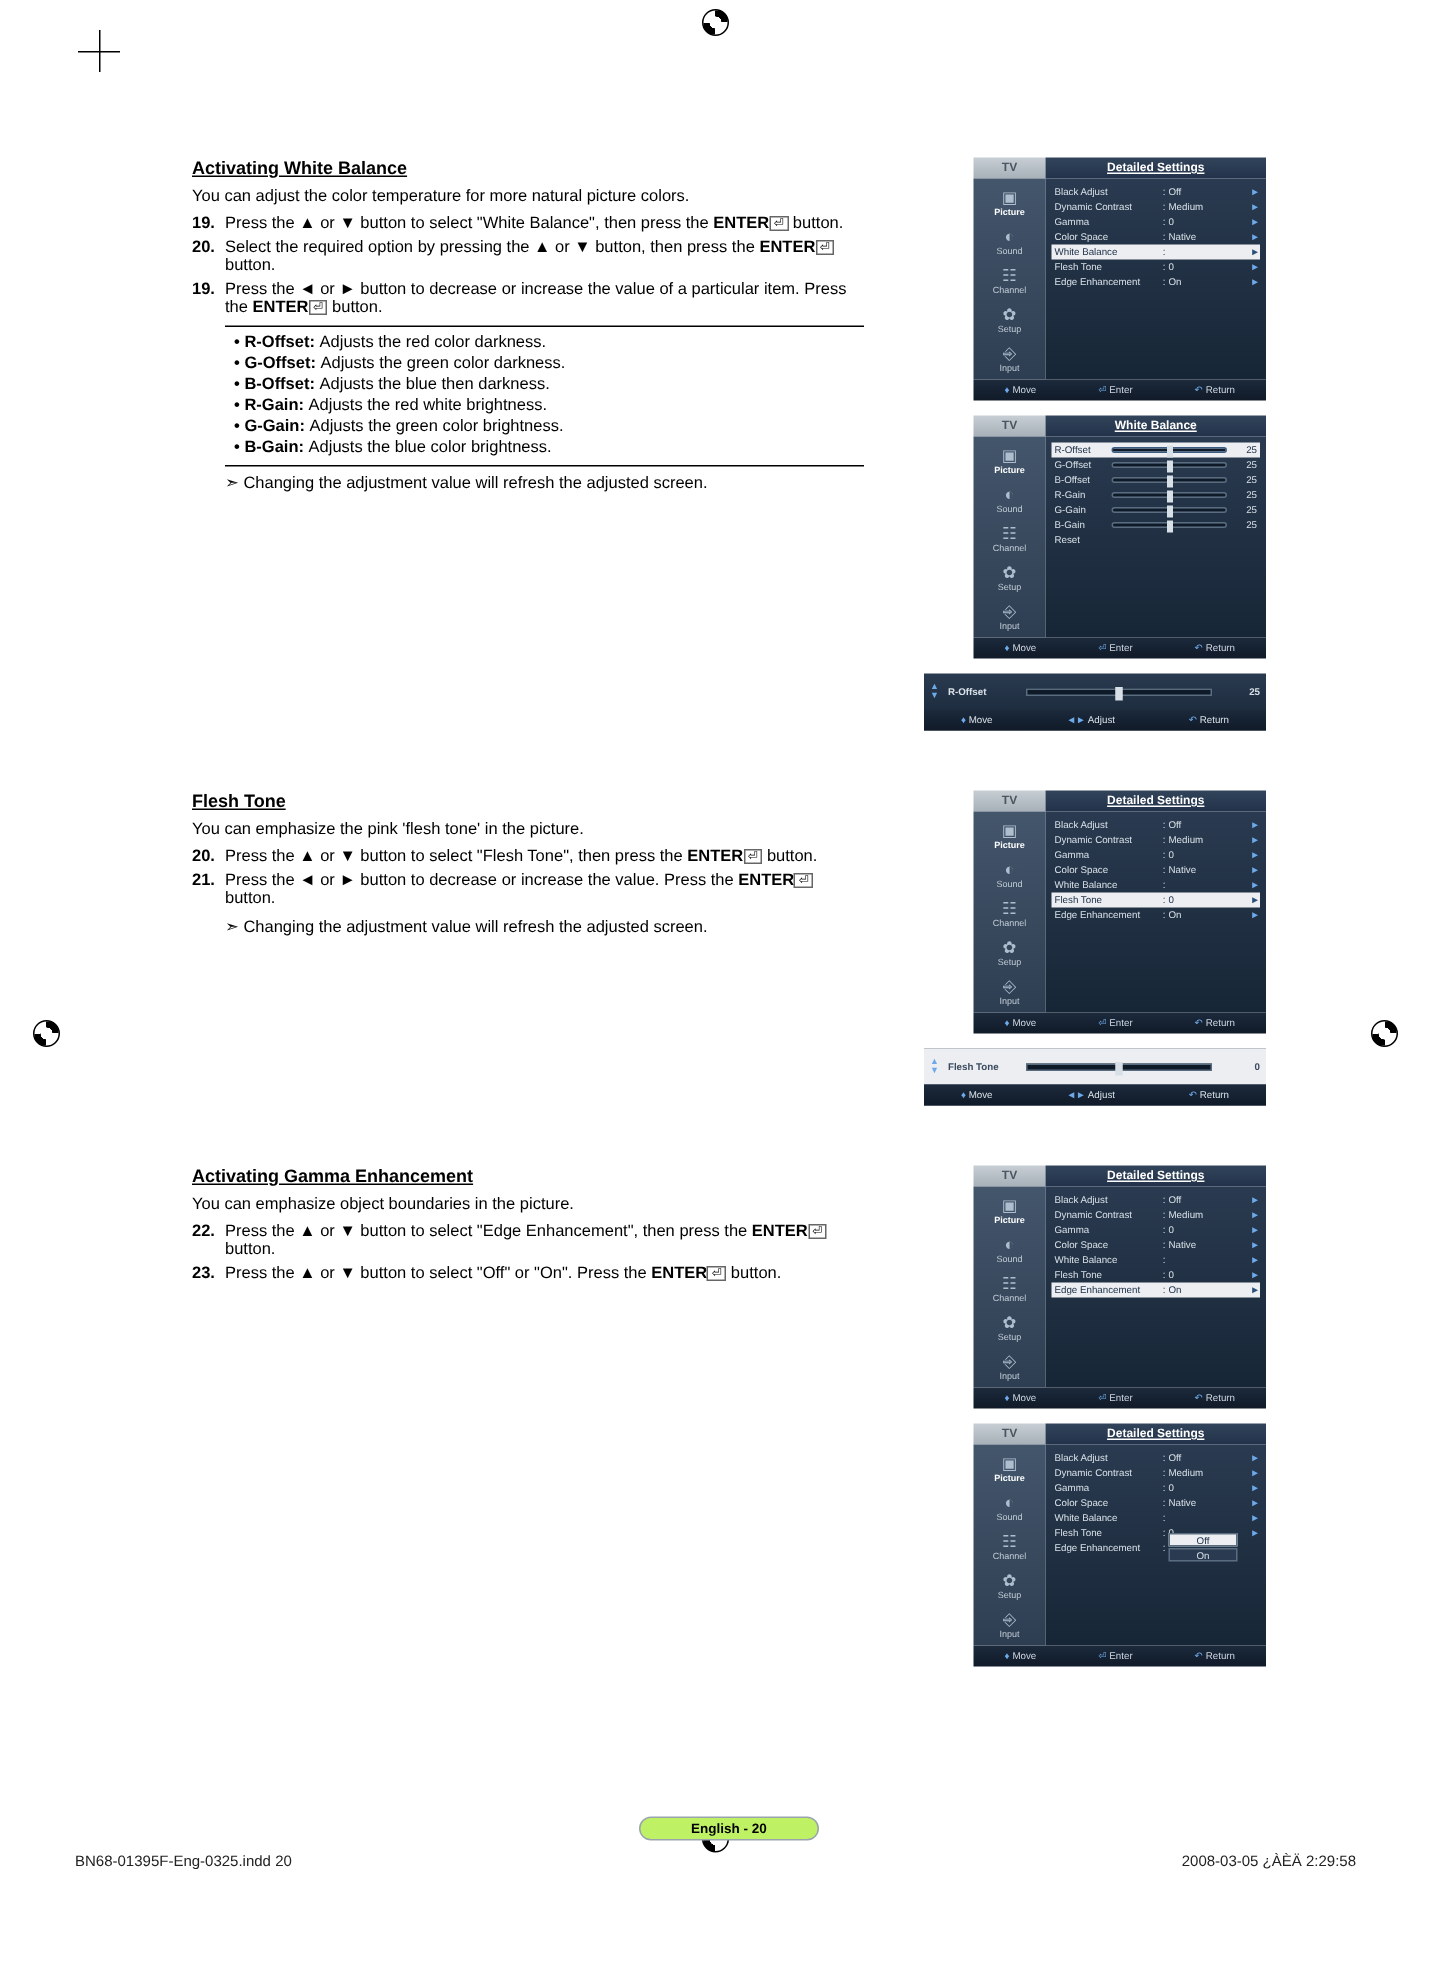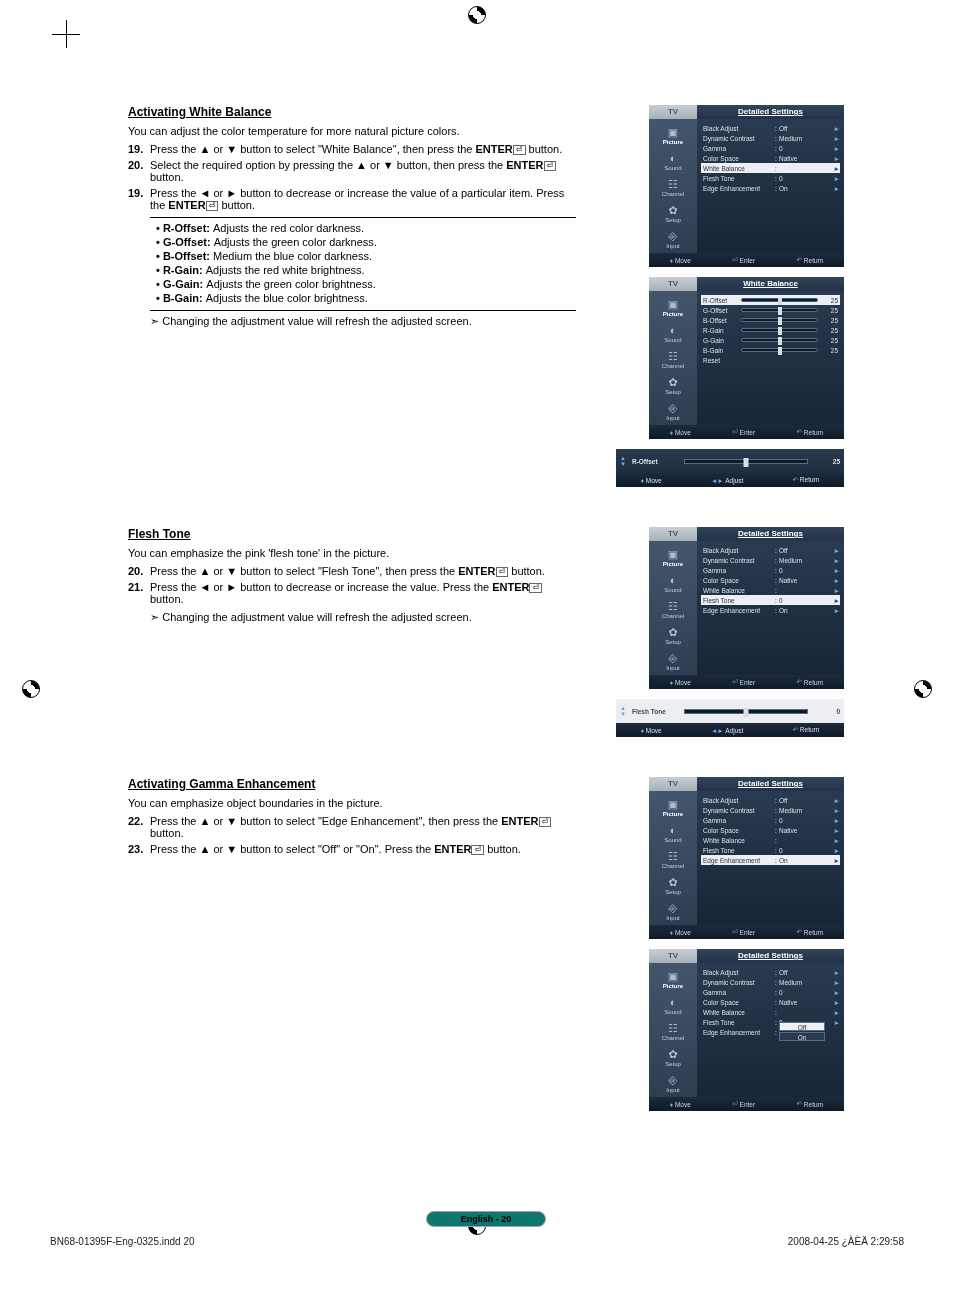--- a/index.html
+++ b/index.html
@@ -217,21 +217,21 @@
   }
   .adj-strip.light .top { background: #eceef1; color: #3a4a5e; }
 
   
   .page-tag {
     width: 120px;
     margin: 0 auto;
     text-align: center;
     font-size: 9px;
     font-weight: bold;
-    background: #0f766e;
+    background: #bef264;
     border: 1px solid #9aa4ae;
     border-radius: 10px;
     padding: 2px 0;
   }
   .printline {
     position: absolute;
     bottom: 40px;
     left: 50px; right: 50px;
     display: flex;
     justify-content: space-between;
@@ -280,21 +280,21 @@
           <li>
             <span class="num">19.</span>
             <span class="body"><span>Press the ◄ or ► button to decrease or increase the value of a particular item. Press the </span><b>ENTER</b><span class="enter-icon">⏎</span><span> button.</span></span>
           </li>
         </ol>
 
       <div class="defbox">
         <ul class="bullets" id="wb-defs">
             <li><b>R-Offset: </b><span>Adjusts the red color darkness.</span></li>
             <li><b>G-Offset: </b><span>Adjusts the green color darkness.</span></li>
-            <li><b>B-Offset: </b><span>Medium the blue color darkness.</span></li>
+            <li><b>B-Offset: </b><span>Adjusts the blue then darkness.</span></li>
             <li><b>R-Gain: </b><span>Adjusts the red white brightness.</span></li>
             <li><b>G-Gain: </b><span>Adjusts the green color brightness.</span></li>
             <li><b>B-Gain: </b><span>Adjusts the blue color brightness.</span></li>
           </ul>
       </div>
       <p class="note">Changing the adjustment value will refresh the adjusted screen.</p>
     </div>
 
     <div class="right-col">
       <div class="osd">
@@ -755,16 +755,16 @@
   </div>
   </div>
     </div>
   </div>
 
   <div style="height:60px"></div>
   <div class="page-tag">English - 20</div>
 
   <div class="printline">
     <span>BN68-01395F-Eng-0325.indd   20</span>
-    <span>2008-04-25   ¿ÀÈÄ 2:29:58</span>
+    <span>2008-03-05   ¿ÀÈÄ 2:29:58</span>
   </div>
 
 </div>
 
 </body></html>

